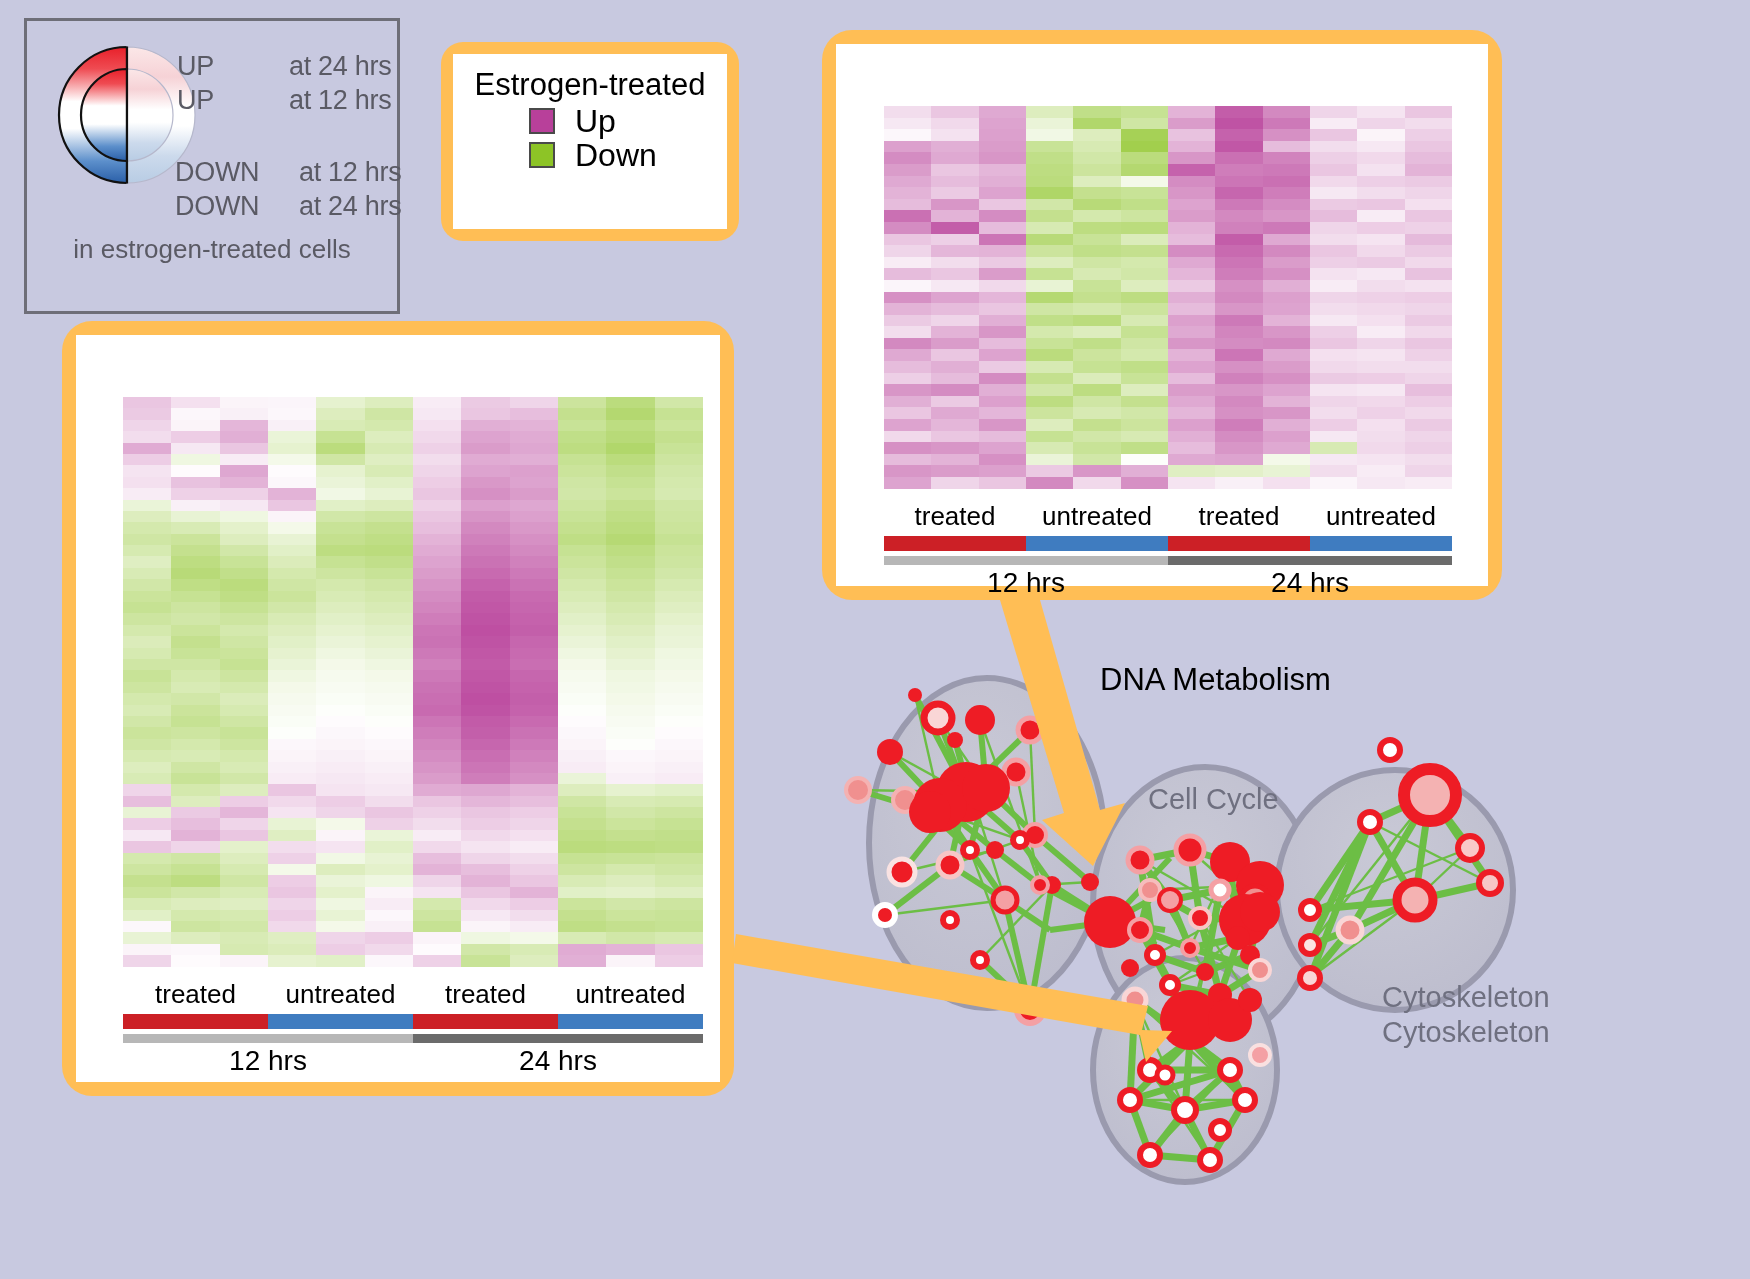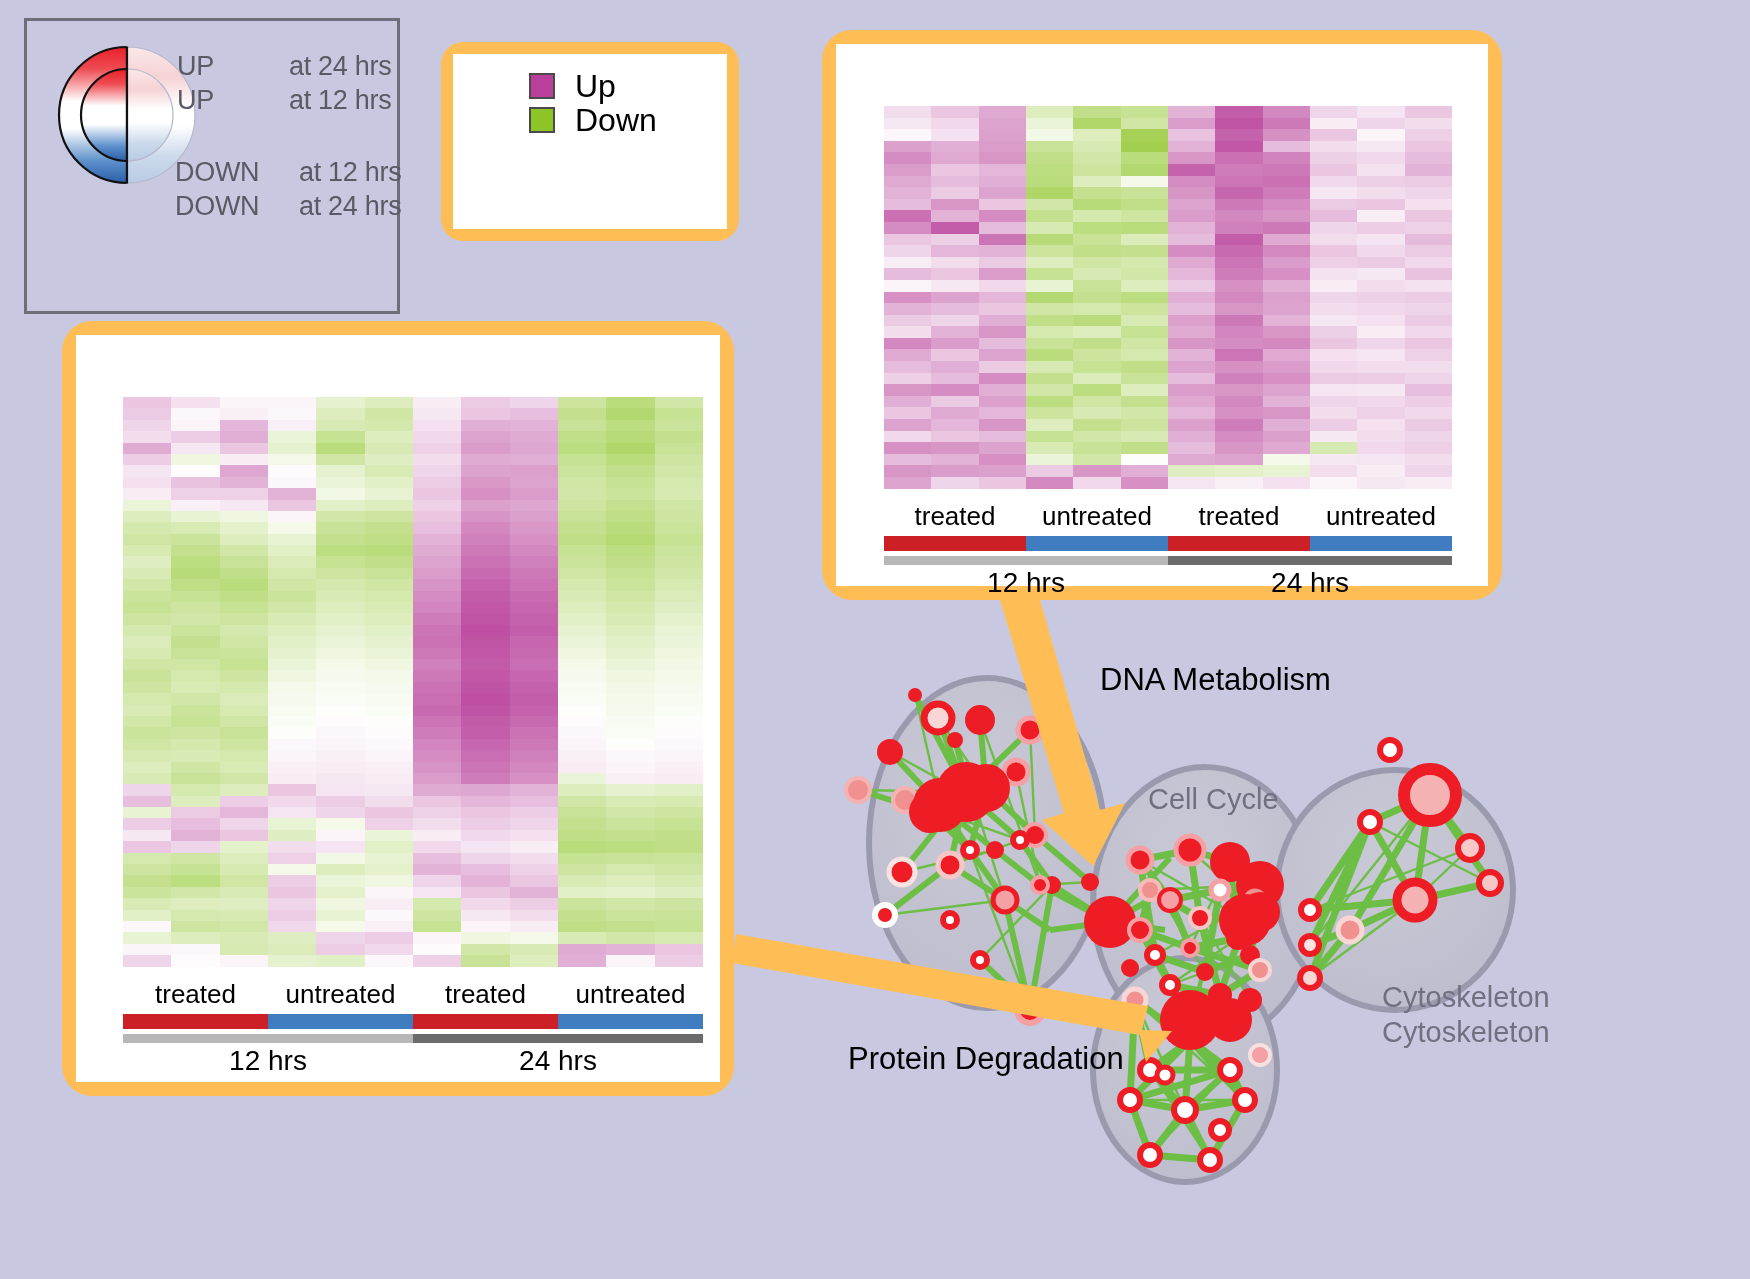--- a/index.html
+++ b/index.html
@@ -141,26 +141,28 @@
   <div class="wheel-label" id="wl-up24">UP</div>
   <div class="wheel-label" id="wl-at24">at 24 hrs</div>
   <div class="wheel-label" id="wl-up12">UP</div>
   <div class="wheel-label" id="wl-at12">at 12 hrs</div>
   <div class="wheel-label" id="wl-dn12">DOWN</div>
   <div class="wheel-label" id="wl-dnat12">at 12 hrs</div>
   <div class="wheel-label" id="wl-dn24">DOWN</div>
   <div class="wheel-label" id="wl-dnat24">at 24 hrs</div>
 
   <div id="wheel-cap">
+    <div>in estrogen-treated cells</div>
   </div>
 </div>
 
 <div class="abs opanel" id="legend-panel">
   <div class="inner">
     <div id="legend-title">
+      <div>Estrogen-treated</div>
     </div>
     <div class="legend-row">
       <span class="swatch" id="sw-up" style="background: rgb(184, 64, 154);"></span>
       <span class="lbl">Up</span>
     </div>
     <div class="legend-row">
       <span class="swatch" id="sw-down" style="background: rgb(141, 196, 38);"></span>
       <span class="lbl">Down</span>
     </div>
   </div>
@@ -1659,14 +1661,13 @@
   </g>
 </svg>
 
 <div class="abs clabel" id="lbl-dna">DNA Metabolism</div>
 <div class="abs clabel" id="lbl-cc">Cell Cycle</div>
 <div class="abs clabel" id="lbl-mt">
   <div>Cytoskeleton</div>
   <div>Cytoskeleton</div>
 </div>
 <div class="abs clabel" id="lbl-ub">
-  <div>Protein Degradation</div>
 </div>
 
 </body></html>

